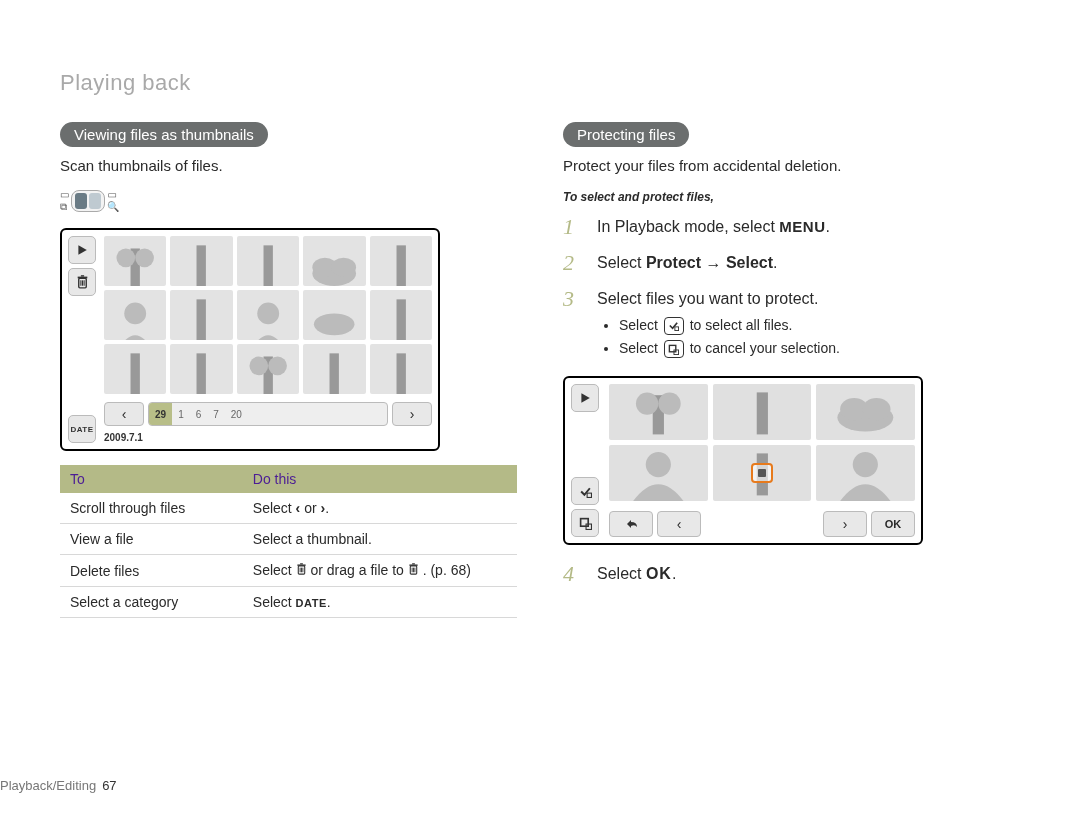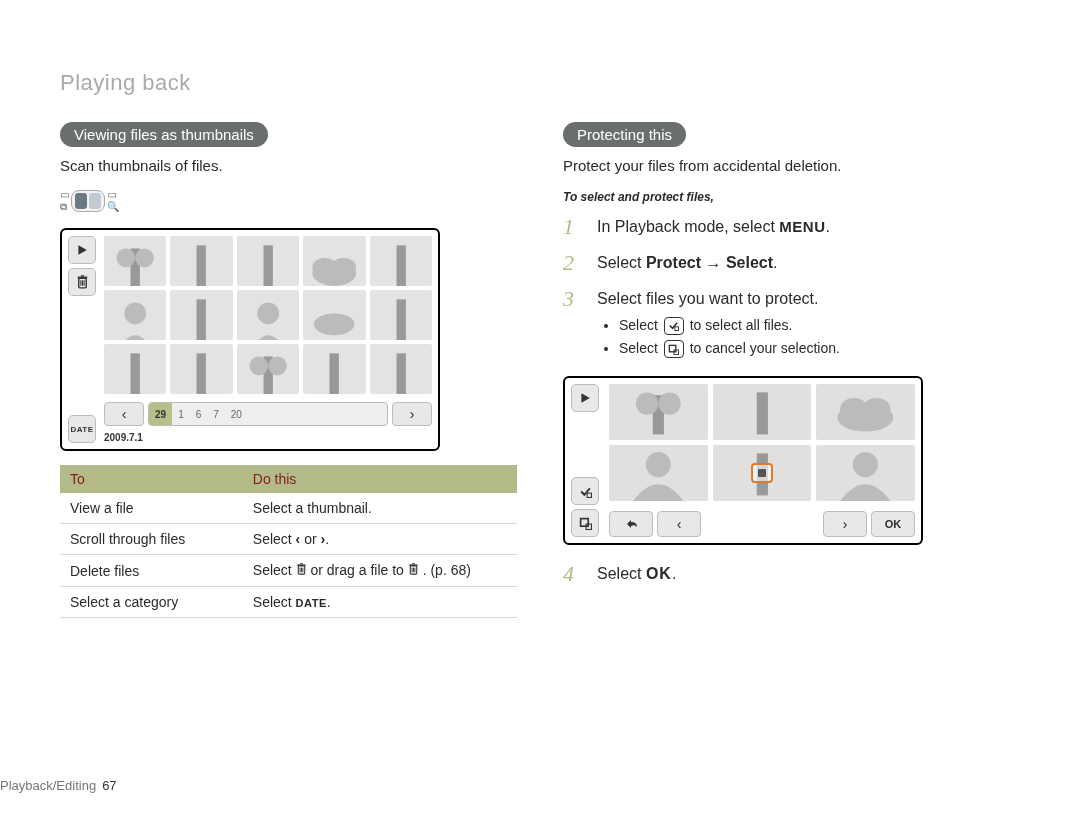--- a/index.html
+++ b/index.html
@@ -31,21 +31,21 @@
   .thumb { background:#e3e3e3; border-radius:2px; position:relative; overflow:hidden; }
   .m1-bottom { margin-top:4px; display:flex; align-items:center; gap:4px; }
   .nav-btn { width:40px; height:24px; background:#e8e8e8; border:1px solid #bbb; border-radius:4px; display:flex; align-items:center; justify-content:center; font-size:14px; }
   .date-strip { flex:1; height:24px; background:#eee; border:1px solid #bbb; border-radius:4px; display:flex; align-items:center; font-size:10px; overflow:hidden; }
   .date-sel { background:#b8be88; padding:0 6px; height:100%; display:flex; align-items:center; font-weight:bold; color:#333; }
   .date-num { padding:0 6px; color:#666; }
   .date-caption { font-size:10px; margin-top:2px; color:#333; font-weight:bold; }
 
   
   table.actions { width: 100%; border-collapse: collapse; margin-top: 14px; font-size: 14px; }
-  .actions th { background: #b4ba87; color: #7f1d1d; text-align: left; padding: 6px 10px; font-weight: normal; }
+  .actions th { background: #b4ba87; color: #4c1d95; text-align: left; padding: 6px 10px; font-weight: normal; }
   .actions td { border-bottom: 1px solid #d8d8d8; padding: 7px 10px; }
   .icon-inline { display:inline-block; vertical-align:middle; }
   .small-label { font-family: "Arial Black", Arial; font-size: 11px; font-weight: 900; letter-spacing: 0.5px; }
 
   
   .sub-head { font-weight: bold; font-size: 12px; margin: 14px 0 12px 0; font-style: italic; }
   .steps { list-style:none; }
   .steps > li { display:flex; gap:16px; align-items:flex-start; margin-bottom: 14px; font-size: 16px; }
   .step-num { font-family: Georgia, 'Times New Roman', serif; font-style: italic; font-size: 22px; color: #b4ba87; line-height: 1; width: 18px; flex: 0 0 18px; }
   .step-text { flex:1; line-height:1.35; }
@@ -198,26 +198,26 @@
 
       <table class="actions">
         <thead>
           <tr>
             <th style="width:40%">To</th>
             <th>Do this</th>
           </tr>
         </thead>
         <tbody>
           <tr>
+            <td>Scroll through files</td>
+            <td><span>Select </span><b>‹</b><span> or </span><b>›</b><span>.</span></td>
+          </tr>
+          <tr>
             <td>View a file</td>
             <td>Select a thumbnail.</td>
-          </tr>
-          <tr>
-            <td>Scroll through files</td>
-            <td><span>Select </span><b>‹</b><span> or </span><b>›</b><span>.</span></td>
           </tr>
           <tr>
             <td>Delete files</td>
             <td>
               <span>Select </span>
               <span class="icon-inline"><svg viewBox="0 0 12 14" width="11" height="13">
                     <rect x="2.5" y="3" width="7" height="9" rx="1" fill="none" stroke="#333" stroke-width="1.2"></rect>
                     <rect x="1.5" y="1.5" width="9" height="1.5" fill="#333"></rect>
                     <rect x="4.5" y="0.2" width="3" height="1.3" fill="#333"></rect>
                     <line x1="4.5" y1="5" x2="4.5" y2="10" stroke="#333"></line>
@@ -238,21 +238,21 @@
           </tr>
           <tr>
             <td>Select a category</td>
             <td><span>Select </span><span class="small-label">DATE</span><span>.</span></td>
           </tr>
         </tbody>
       </table>
     </div>
 
     <div class="col">
-      <div class="pill">Protecting this</div>
+      <div class="pill">Protecting files</div>
       <div class="lead">Protect your files from accidental deletion.</div>
       <div class="sub-head">To select and protect files,</div>
 
       <ol class="steps">
         <li>
           <span class="step-num">1</span>
           <span class="step-text">
             <span>In Playback mode, select </span><span class="menu-word">MENU</span><span>.</span>
           </span>
         </li>

